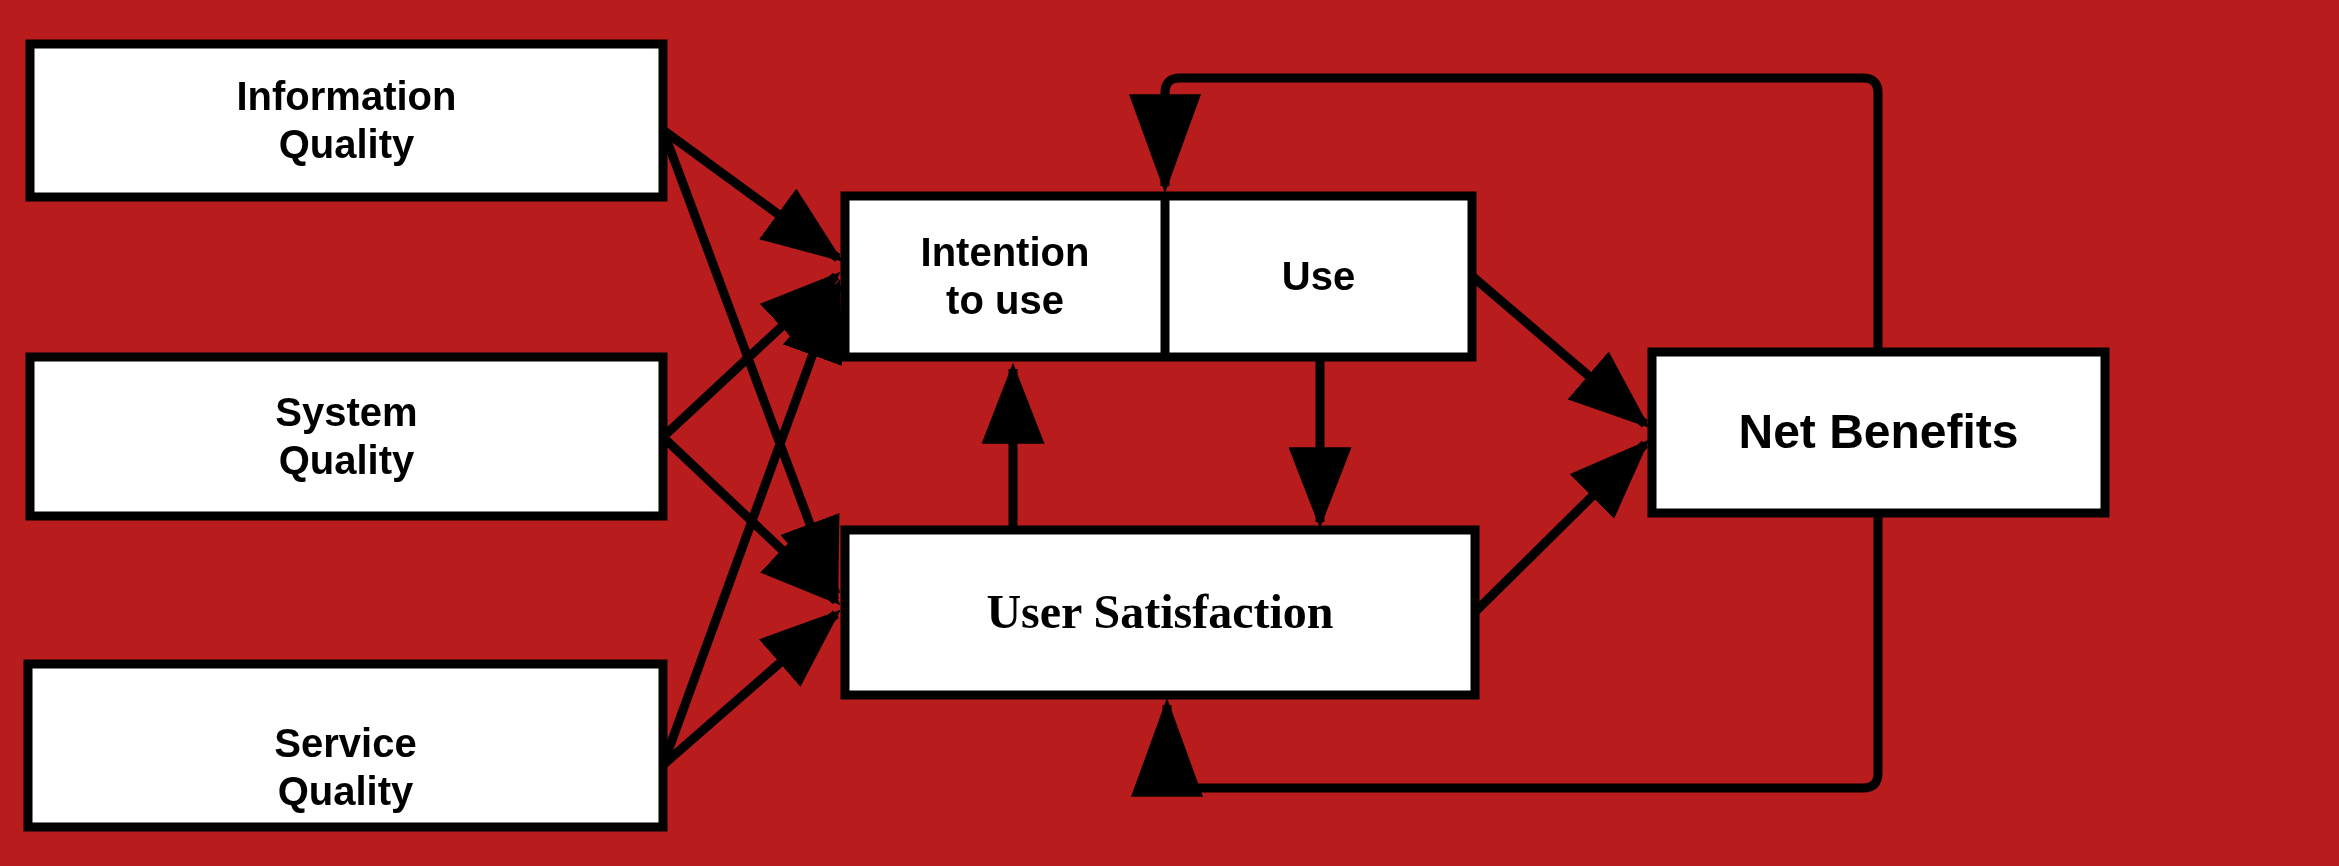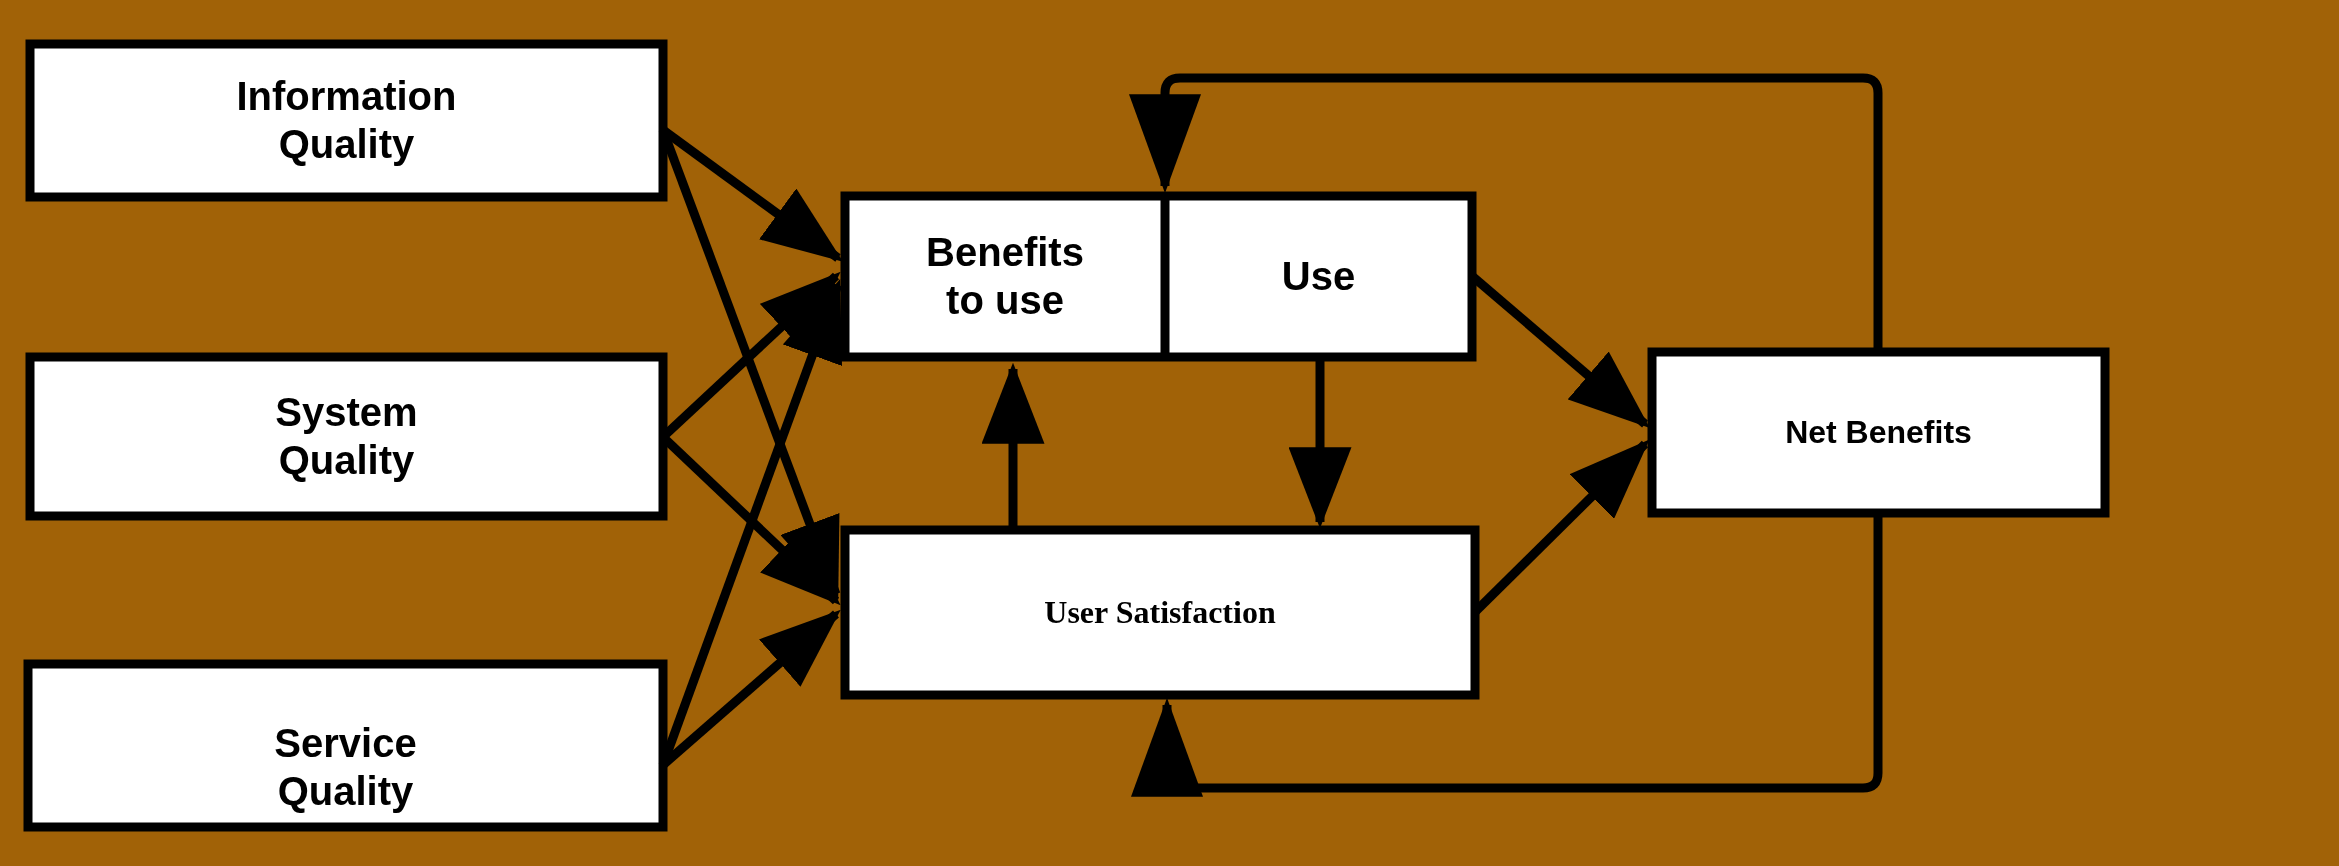--- a/index.html
+++ b/index.html
@@ -4,21 +4,21 @@
 <style>
   html, body {
     margin: 0;
     padding: 0;
     background: #ffffff;
   }
   #diagram-root {
     position: relative;
     width: 2339px;
     height: 866px;
-    background: #a16207;
+    background: #b91c1c;
     font-family: "Liberation Sans", sans-serif;
     overflow: hidden;
   }
   #diagram-svg {
     position: absolute;
     top: 0;
     left: 0;
     width: 2339px;
     height: 866px;
   }
@@ -28,21 +28,21 @@
     align-items: center;
     justify-content: center;
     text-align: center;
     font-weight: bold;
     color: #000000;
     pointer-events: none;
     line-height: 1.18;
     white-space: pre-line;
   }
   .lbl-xl { font-size: 40px; }
-  .lbl-lg { font-size: 32px; }
+  .lbl-lg { font-size: 48px; }
 </style>
 </head>
 <body>
 
 <div id="diagram-root">
 
   <svg id="diagram-svg" viewBox="0 0 2339 866" xmlns="http://www.w3.org/2000/svg">
     <defs>
       <marker id="arrowhead" markerWidth="9" markerHeight="7" refX="8.3" refY="3.5" orient="auto" markerUnits="strokeWidth">
         <polygon points="0 0, 9 3.5, 0 7" fill="#000000"></polygon>
@@ -98,21 +98,21 @@
 
   <div class="node-label lbl-xl" style="left:30px;  top:44px;  width:633px; height:153px;">Information
 Quality</div>
 
   <div class="node-label lbl-xl" style="left:30px;  top:357px; width:633px; height:159px;">System
 Quality</div>
 
   <div class="node-label lbl-xl" style="left:28px;  top:686px; width:635px; height:163px;">Service
 Quality</div>
 
-  <div class="node-label lbl-xl" style="left:845px; top:196px; width:320px; height:161px;">Benefits
+  <div class="node-label lbl-xl" style="left:845px; top:196px; width:320px; height:161px;">Intention
 to use</div>
 
   <div class="node-label lbl-xl" style="left:1165px;top:196px; width:307px; height:161px;">Use</div>
 
   <div class="node-label lbl-lg" style="left:845px; top:530px; width:630px; height:165px;font-family:Liberation Serif, serif;">User Satisfaction</div>
 
   <div class="node-label lbl-lg" style="left:1652px;top:352px; width:453px; height:161px;">Net Benefits</div>
 
 </div>
 

